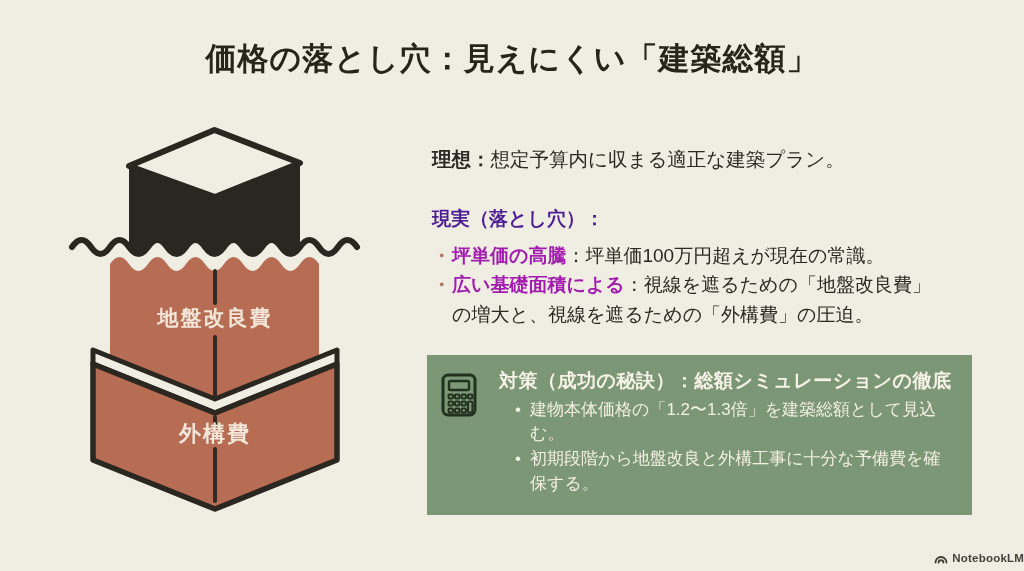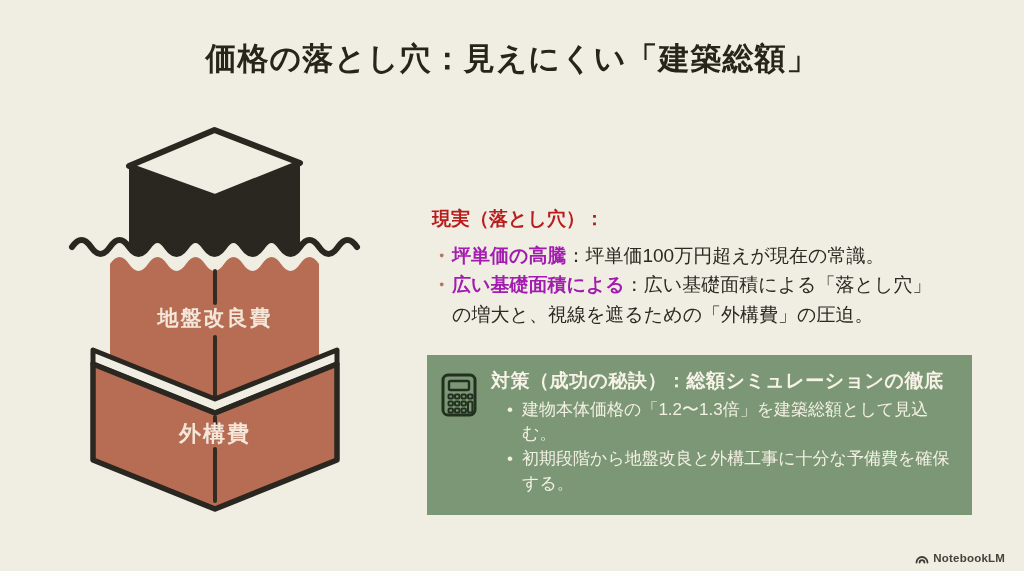--- a/index.html
+++ b/index.html
@@ -27,52 +27,52 @@
   .ideal-line{
     position:absolute;left:432px;top:146px;width:560px;
     font-size:19.5px;color:#2c2923;line-height:1.4;
   }
   .ideal-lead{font-weight:bold;}
   .reality{
     position:absolute;left:432px;top:206px;width:505px;
     font-size:19px;color:#2c2923;
   }
   .reality-heading{
-    font-size:19px;font-weight:bold;color:#b91c1c;margin:0 0 9px 0;
+    font-size:19px;font-weight:bold;color:#4c1d95;margin:0 0 9px 0;
   }
   .reality-list{list-style:none;margin:0;padding:0;}
   .reality-list li{
     position:relative;padding-left:20px;line-height:1.55;margin:0;
   }
   .reality-marker{
     position:absolute;left:0;top:0;color:#b1785f;font-weight:bold;
   }
   .reality-lead{font-weight:bold;color:#a21caf;}
   
   .solution{
     position:absolute;left:427px;top:355px;width:545px;height:160px;
     background:#7c9775;box-sizing:border-box;
     padding:14px 16px 12px 14px;
-    display:flex;align-items:flex-start;gap:14px;
+    display:flex;align-items:flex-start;gap:22px;
   }
   .calc-icon{flex:0 0 auto;margin-top:4px;}
   .solution-body{flex:1 1 auto;min-width:0;}
   .solution-heading{
     font-size:19px;font-weight:bold;color:#f7f3e8;line-height:1.25;
     margin:0 0 5px 0;letter-spacing:0.5px;
   }
   .solution-list{list-style:none;margin:0;padding:0 0 0 16px;}
   .solution-list li{
     position:relative;padding-left:15px;
     font-size:17px;line-height:1.45;color:#f3f0e4;
   }
   .solution-marker{position:absolute;left:0;top:0;}
   
   .footer{
-    position:absolute;top:550px;right:19px;height:16px;
+    position:absolute;top:550px;right:0;height:16px;
     display:flex;align-items:center;gap:4px;
     color:#44423c;font-size:11.5px;font-weight:bold;letter-spacing:0.2px;
   }
 </style>
 </head>
 <body>
 
 <div class="slide">
 
   <div class="title">価格の落とし穴：見えにくい「建築総額」</div>
@@ -94,29 +94,32 @@
 
     <path d="M74 51 L159.5 15 L245 48 L245 132
          q-9.5 14 -19 0 q-9.5 -14 -19 0 q-9.5 14 -19 0 q-9.5 -14 -19 0 q-9.5 14 -19 0 q-9.5 -14 -19 0 q-9.5 14 -19 0 q-9.5 -14 -19 0 q-9.5 14 -19 0
          Z" fill="#2a2620"></path>
     <path d="M159.5 15 L245 48 L160 82 L74 51 Z" fill="#f0ede2" stroke="#2a2620" stroke-width="6" stroke-linejoin="round"></path>
 
     <path d="M17 132
          q9.5 -14 19 0 q9.5 14 19 0 q9.5 -14 19 0 q9.5 14 19 0 q9.5 -14 19 0 q9.5 14 19 0 q9.5 -14 19 0 q9.5 14 19 0 q9.5 -14 19 0 q9.5 14 19 0 q9.5 -14 19 0 q9.5 14 19 0 q9.5 -14 19 0 q9.5 14 19 0 q9.5 -14 19 0" fill="none" stroke="#2a2620" stroke-width="6" stroke-linecap="round"></path>
   </svg>
 
+  <div class="ideal-line">
+    <span class="ideal-lead">理想：</span><span>想定予算内に収まる適正な建築プラン。</span>
+  </div>
 
   <div class="reality">
     <p class="reality-heading">現実（落とし穴）：</p>
     <ul class="reality-list">
       <li>
         <span class="reality-marker">・</span><span class="reality-lead">坪単価の高騰</span><span>：坪単価100万円超えが現在の常識。</span>
       </li>
       <li>
-        <span class="reality-marker">・</span><span class="reality-lead">広い基礎面積による</span><span>：広い基礎面積による「落とし穴」の増大と、視線を遮るための「外構費」の圧迫。</span>
+        <span class="reality-marker">・</span><span class="reality-lead">広い基礎面積による</span><span>：視線を遮るための「地盤改良費」の増大と、視線を遮るための「外構費」の圧迫。</span>
       </li>
     </ul>
   </div>
 
   <div class="solution">
     <svg class="calc-icon" viewBox="0 0 36 44" width="36" height="44">
       <rect x="2" y="2" width="32" height="40" rx="5" fill="none" stroke="#22301f" stroke-width="3"></rect>
       <rect x="8" y="8" width="20" height="9" rx="1.5" fill="none" stroke="#22301f" stroke-width="2.4"></rect>
       <rect x="7.5" y="21.5" width="4.4" height="4" rx="1" fill="none" stroke="#22301f" stroke-width="2"></rect>
       <rect x="14" y="21.5" width="4.4" height="4" rx="1" fill="none" stroke="#22301f" stroke-width="2"></rect>

